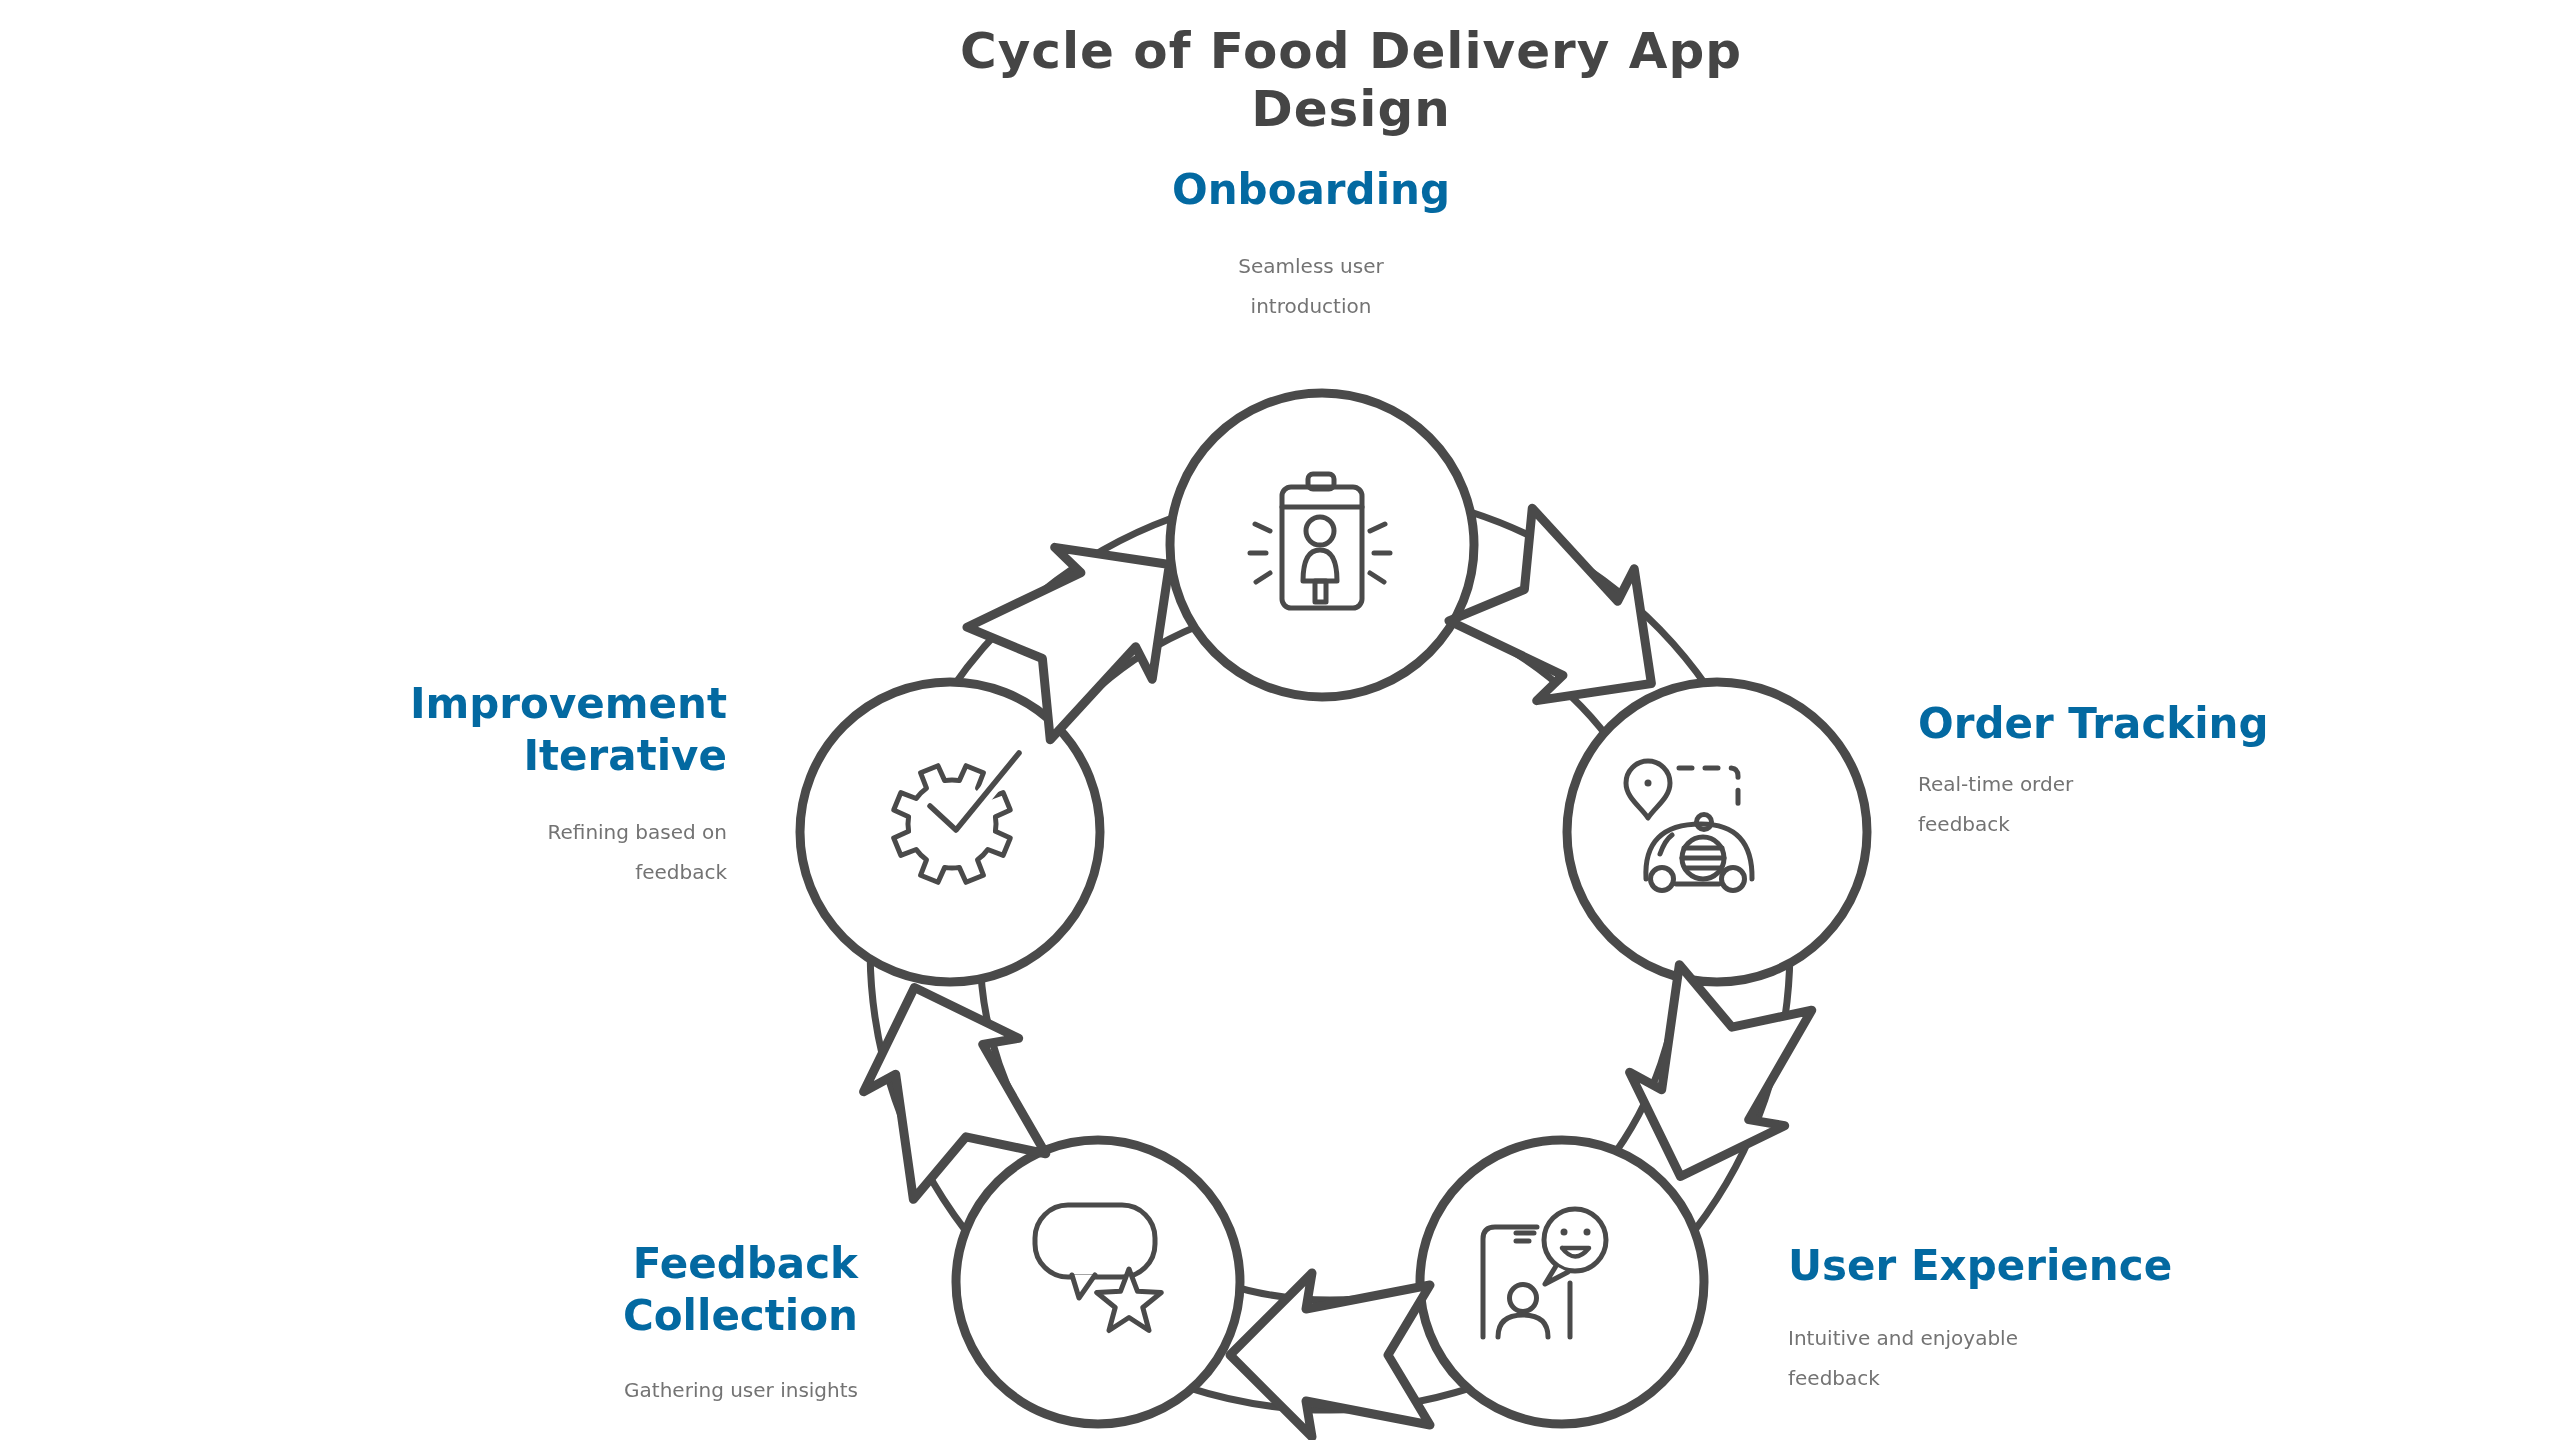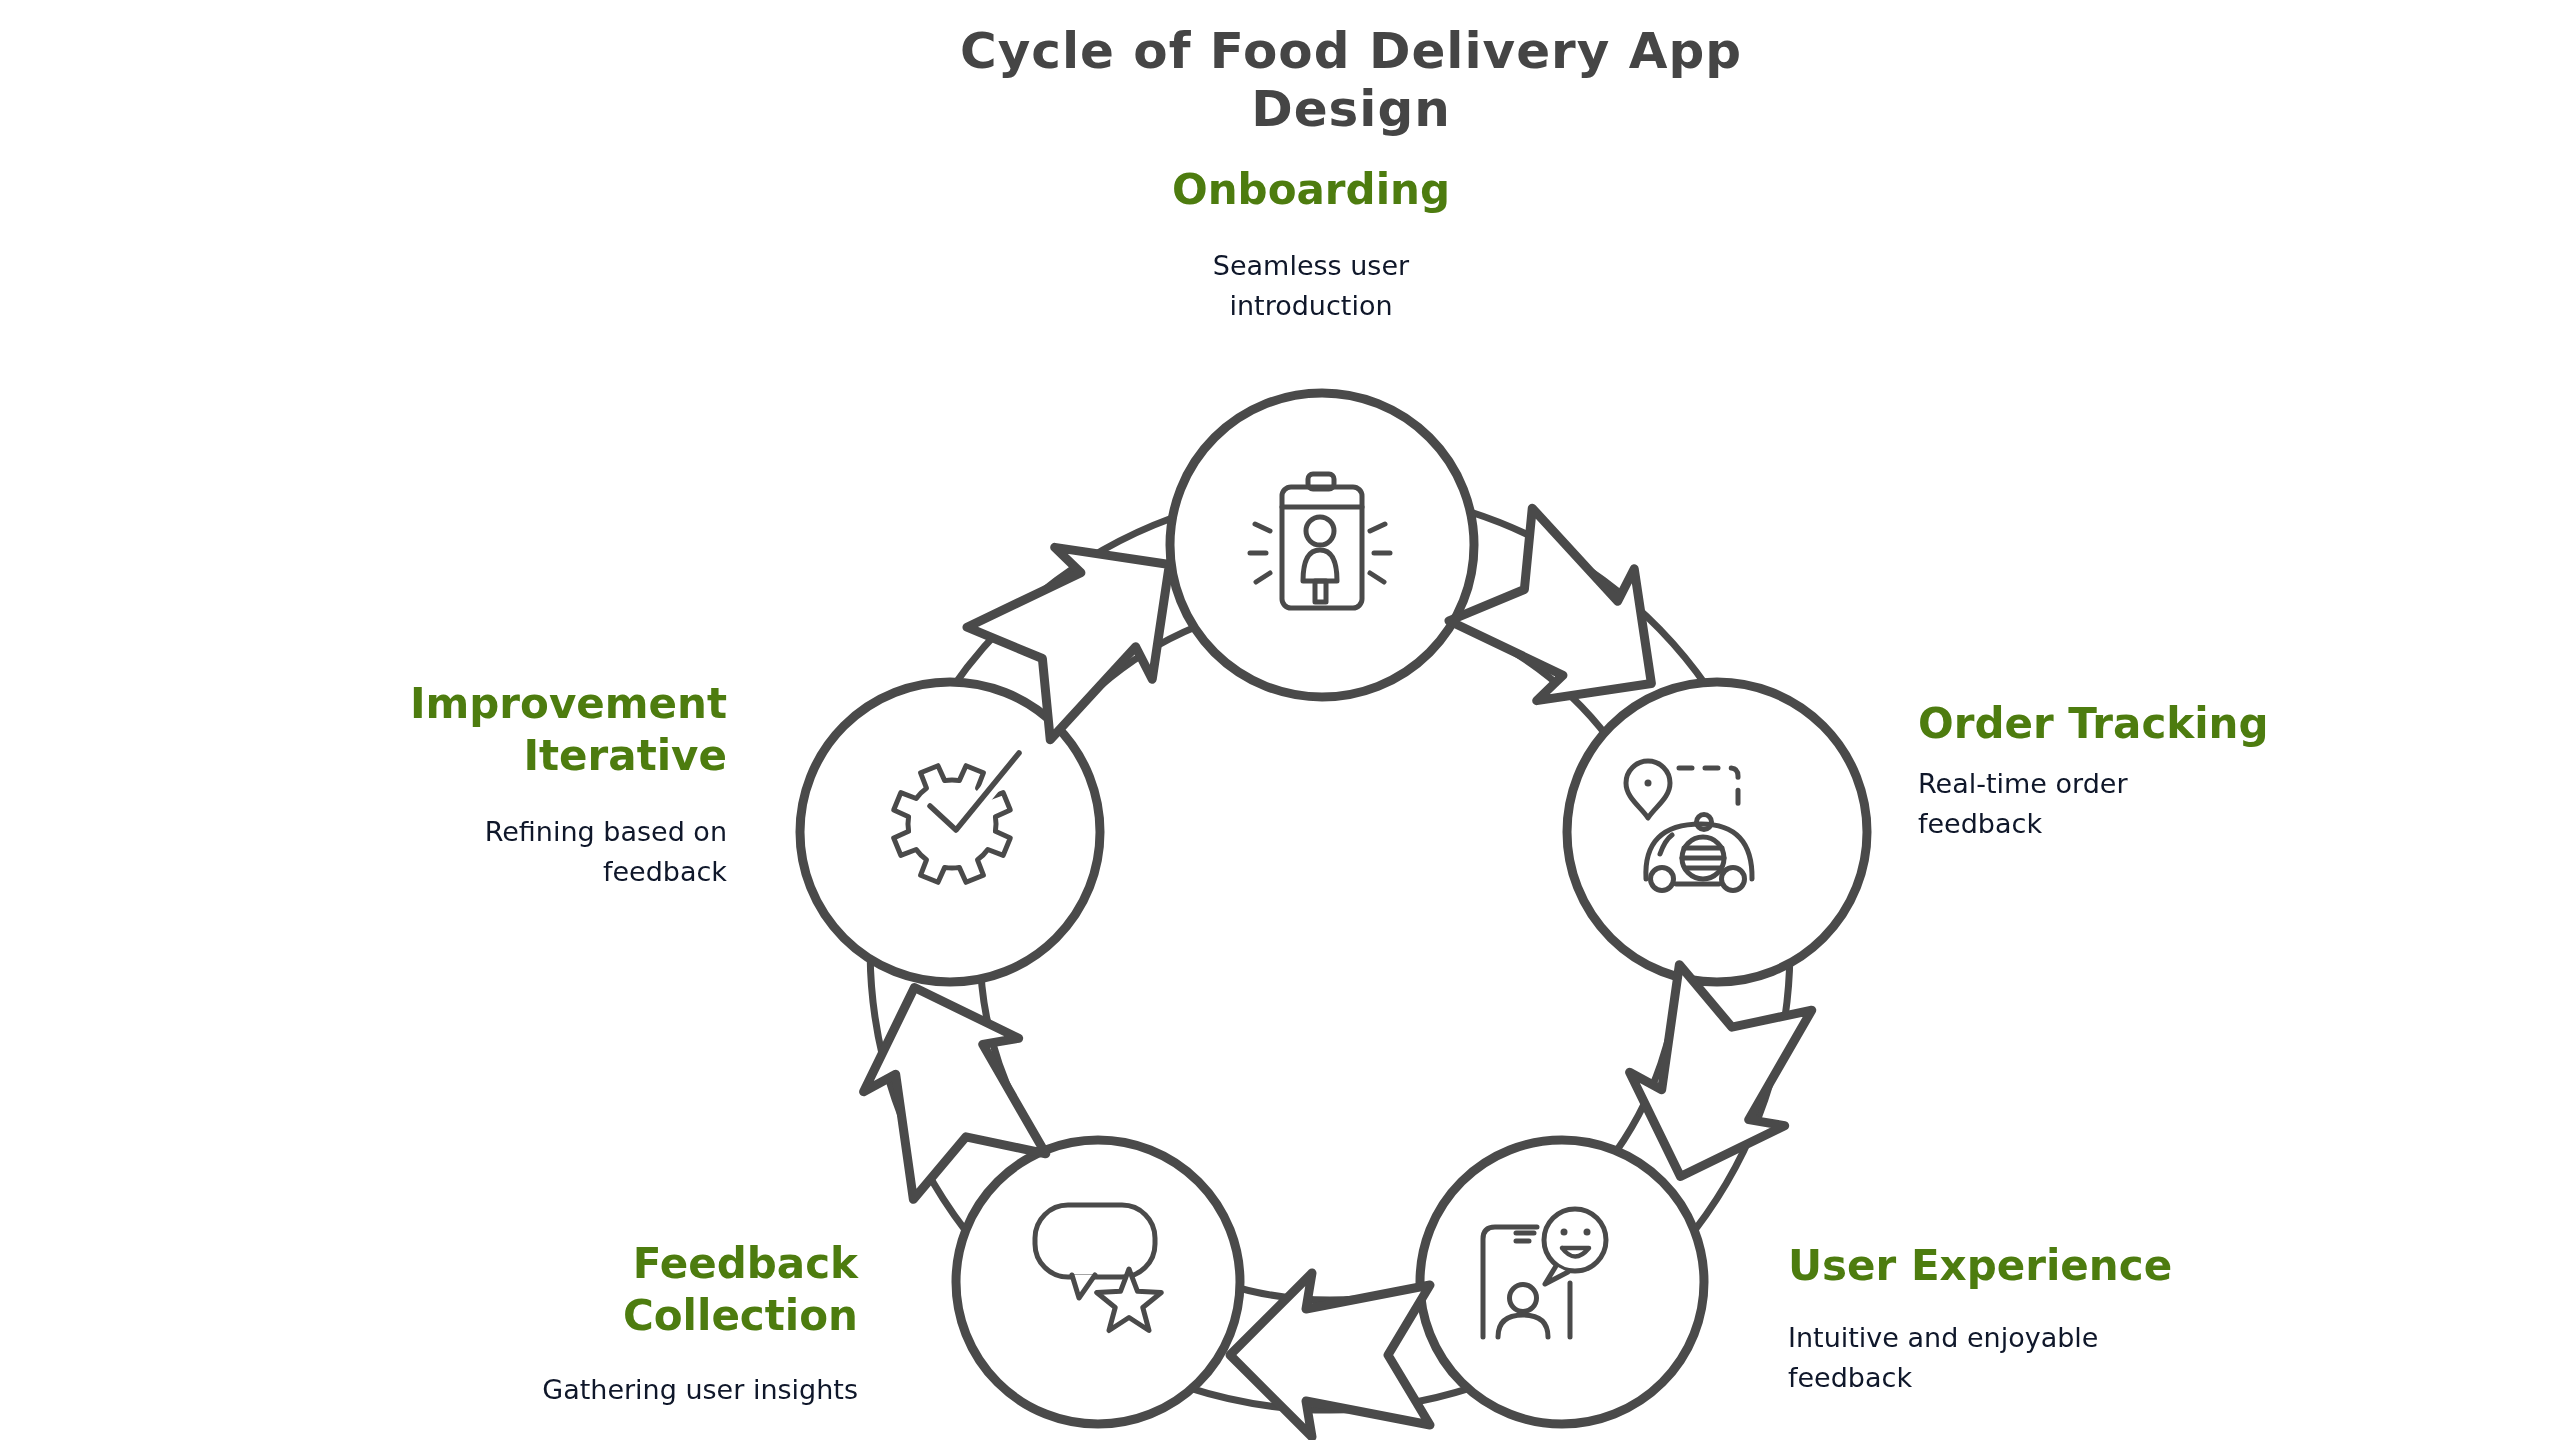--- a/index.html
+++ b/index.html
@@ -6,22 +6,22 @@
   .canvas{
     position:relative;width:2560px;height:1440px;overflow:hidden;background:#ffffff;
     font-family:"DejaVu Sans", sans-serif;
   }
   .diagram-svg{position:absolute;left:0;top:0;}
   .page-title{
     position:absolute;left:851px;top:22px;width:1000px;text-align:center;
     font-size:50px;font-weight:700;color:#454545;letter-spacing:1px;
   }
   .node-label{position:absolute;}
-  .node-label .h{font-size:42px;font-weight:700;line-height:52px;color:#4d7c0f;}
-  .node-label .d{font-size:27px;line-height:40px;color:#0f172a;margin-top:28px;}
+  .node-label .h{font-size:42px;font-weight:700;line-height:52px;color:#0369a1;}
+  .node-label .d{font-size:20px;line-height:40px;color:#737373;margin-top:28px;}
   .node-label .d.gap-lg{margin-top:28px;}
   .align-center{text-align:center;}
   .align-left{text-align:left;}
   .align-right{text-align:right;}
 </style>
 </head>
 <body>
 
 <div class="canvas">
 

